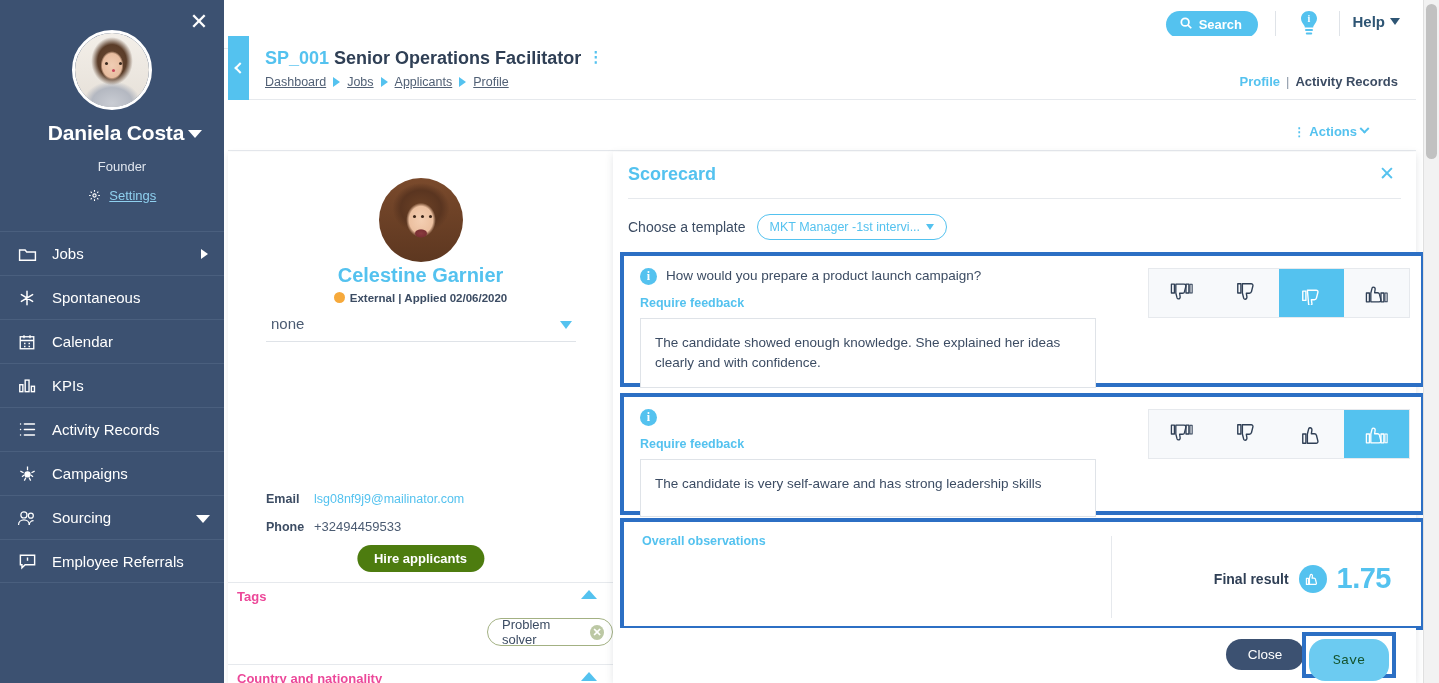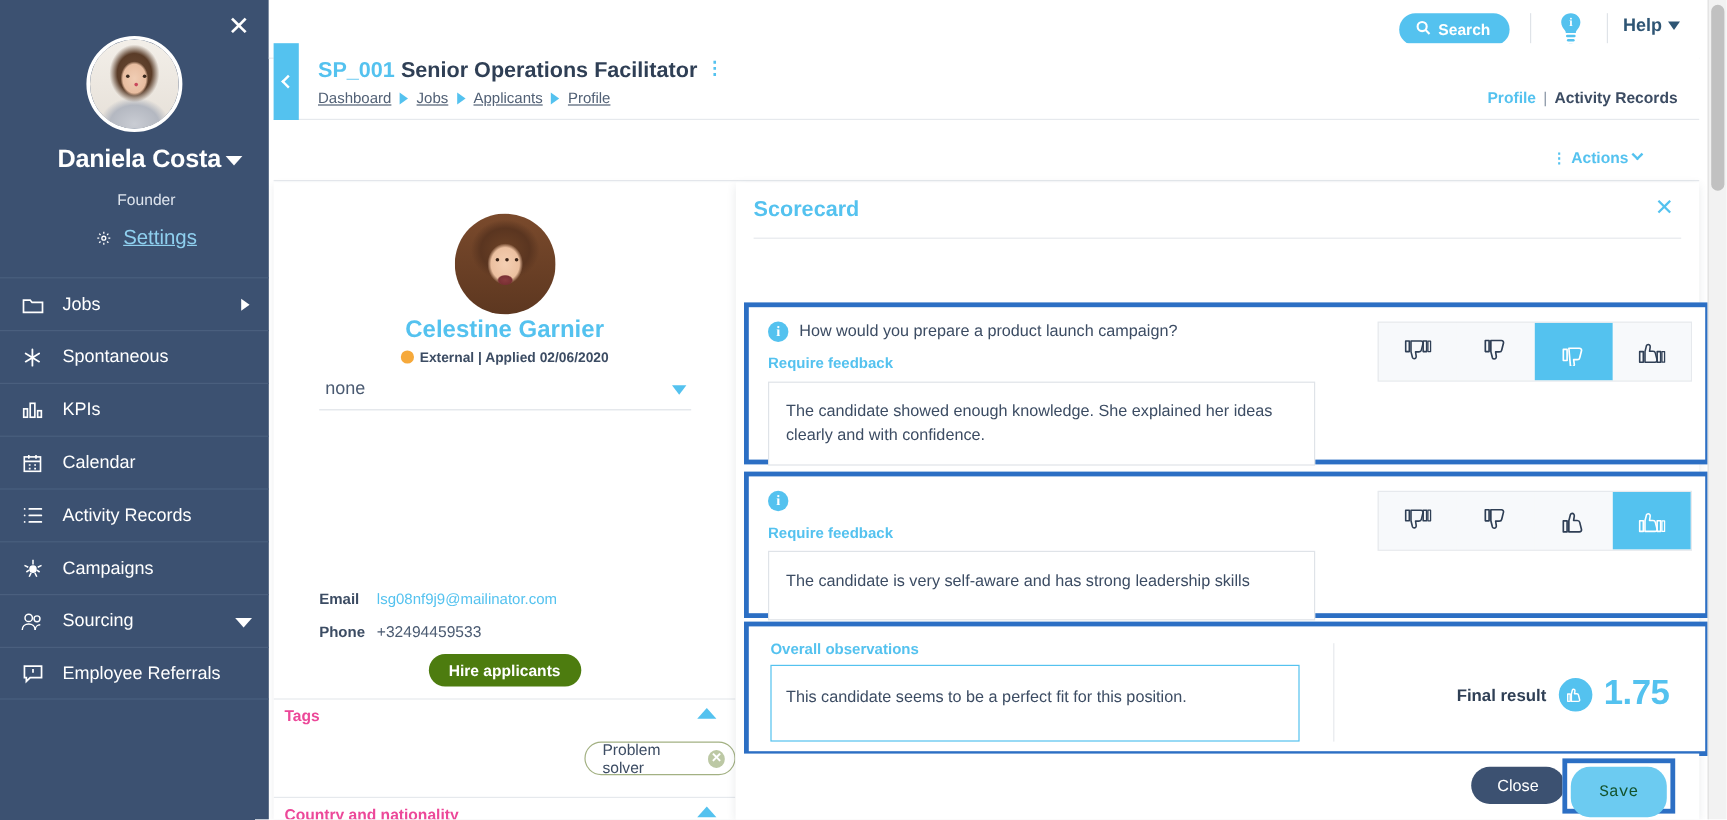--- a/index.html
+++ b/index.html
@@ -50,21 +50,21 @@
     width: 0; height: 0; border-left: 7px solid transparent;
     border-right: 7px solid transparent; border-top: 8px solid #ffffff;
     cursor: pointer;
   }
   .user-role {
     position: absolute; left: 10px; top: 159px; width: 224px;
     text-align: center; font-size: 13px; color: #dfe5ee;
   }
   .settings-row {
     position: absolute; left: 0; top: 188px; width: 244px;
-    text-align: center; font-size: 17px; cursor: pointer;
+    text-align: center; font-size: 13px; cursor: pointer;
   }
   .settings-row .gear { display:inline-block; vertical-align:-2px; margin-right:5px; }
   .settings-link { color: #8fd0ef; text-decoration: underline; }
 
   .nav { position: absolute; left: 0; top: 231px; width: 224px; }
   .nav-item {
     position: relative; height: 44px; display: flex; align-items: center;
     padding-left: 14px; border-top: 1px solid #4a5f7e; cursor: pointer;
     font-size: 15px; color: #ffffff;
   }
@@ -409,37 +409,37 @@
         <span class="nav-icon">
           <svg width="18" height="18" viewBox="0 0 24 24" stroke="#ffffff" stroke-width="2" stroke-linecap="round">
             <path d="M12 3v18M4.5 7.5l15 9M19.5 7.5l-15 9"></path>
           </svg>
         </span>
         <span>Spontaneous</span>
       </div>
 
       <div class="nav-item">
         <span class="nav-icon">
+          <svg width="18" height="18" viewBox="0 0 24 24" fill="none" stroke="#ffffff" stroke-width="1.8">
+            <rect x="3" y="5" width="18" height="16"></rect>
+            <path d="M3 10h18M8 3v4M16 3v4M8 14h2M14 14h2M8 18h2M14 18h2"></path>
+          </svg>
+        </span>
+        <span>Calendar</span>
+      </div>
+
+      <div class="nav-item">
+        <span class="nav-icon">
           <svg width="19" height="17" viewBox="0 0 24 22" fill="none" stroke="#ffffff" stroke-width="1.8">
             <rect x="2" y="10" width="4" height="9"></rect>
             <rect x="9" y="4" width="5" height="15"></rect>
             <rect x="17" y="12" width="4" height="7"></rect>
           </svg>
         </span>
         <span>KPIs</span>
-      </div>
-
-      <div class="nav-item">
-        <span class="nav-icon">
-          <svg width="18" height="18" viewBox="0 0 24 24" fill="none" stroke="#ffffff" stroke-width="1.8">
-            <rect x="3" y="5" width="18" height="16"></rect>
-            <path d="M3 10h18M8 3v4M16 3v4M8 14h2M14 14h2M8 18h2M14 18h2"></path>
-          </svg>
-        </span>
-        <span>Calendar</span>
       </div>
 
       <div class="nav-item">
         <span class="nav-icon">
           <svg width="19" height="17" viewBox="0 0 24 22" stroke="#ffffff" stroke-width="1.9" stroke-linecap="round">
             <path d="M8 4h13M8 11h13M8 18h13M3 4h.01M3 11h.01M3 18h.01"></path>
           </svg>
         </span>
         <span>Activity Records</span>
       </div>
@@ -583,20 +583,27 @@
     <div class="sec-collapse" style="right:16px; top:520px;"></div>
 
   </div>
 
   <div class="scorecard">
 
     <div class="sc-title">Scorecard</div>
     <div class="sc-close">✕</div>
     <div class="sc-hr"></div>
 
+    <div class="tpl-row">
+      <span class="tpl-label">Choose a template</span>
+      <span class="tpl-select">
+        <span>MKT Manager -1st intervi...</span>
+        <span class="tpl-caret"></span>
+      </span>
+    </div>
 
     <div class="q-block" style="top:100px; height:135px;">
       <div class="q-inner">
         <div class="info-i">i</div>
         <div class="q-text">How would you prepare a product launch campaign?</div>
         <div class="q-req">Require feedback</div>
         <textarea class="q-answer" style="">The candidate showed enough knowledge. She explained her ideas clearly and with confidence.</textarea>
 
         <div class="rating-group" style="left:524px;">
           <div class="rating-cell">
@@ -672,21 +679,20 @@
               </g>
             </svg>
           </div>
         </div>
       </div>
     </div>
 
     <div class="overall-block" style="top:366px; height:112px;">
       <div class="q-inner">
         <div class="ov-label">Overall observations</div>
-        <textarea class="ov-input" style="">This candidate seems to be a perfect fit for this position.</textarea>
         <div class="ov-divider"></div>
         <div class="final-wrap">
           <span class="final-lbl">Final result</span>
           <span class="final-icon">
             <svg width="17" height="16" viewBox="0 0 28 26" fill="none" stroke="#ffffff" stroke-width="2" stroke-linejoin="round">
               <g transform="translate(0,26) scale(1,-1)">
                 <path d="M4 4h3.4v10H4z"></path>
                 <path d="M9 4h9.5c1.3 0 2.2 1 1.9 2.2l-1.6 6.4c-.2 1-1.2 1.7-2.3 1.7h-3.2l.6 4c.2 1.3-.7 2.4-1.9 2.4-.7 0-1.3-.4-1.6-1.1L9 14z"></path>
               </g>
             </svg>

